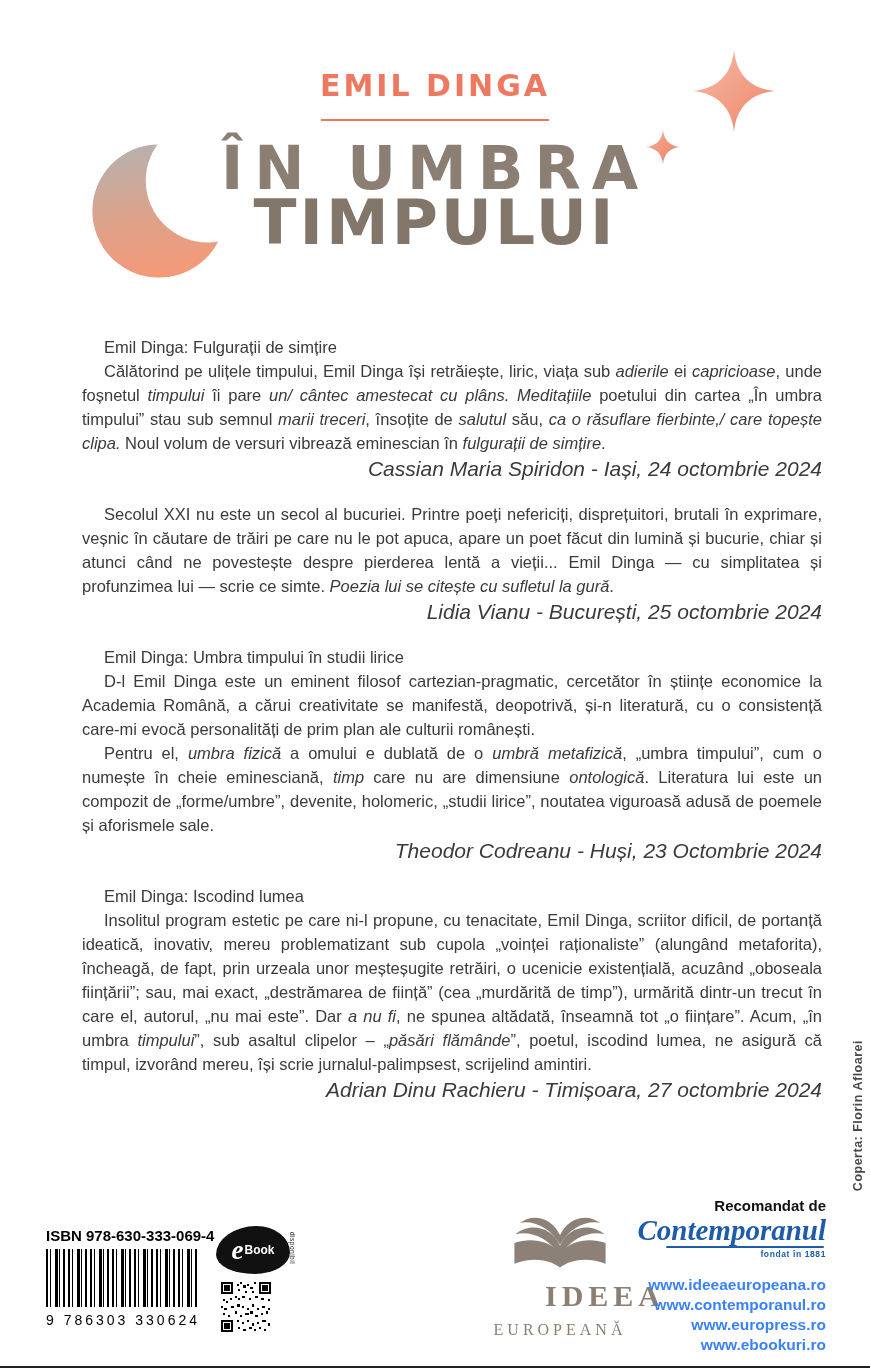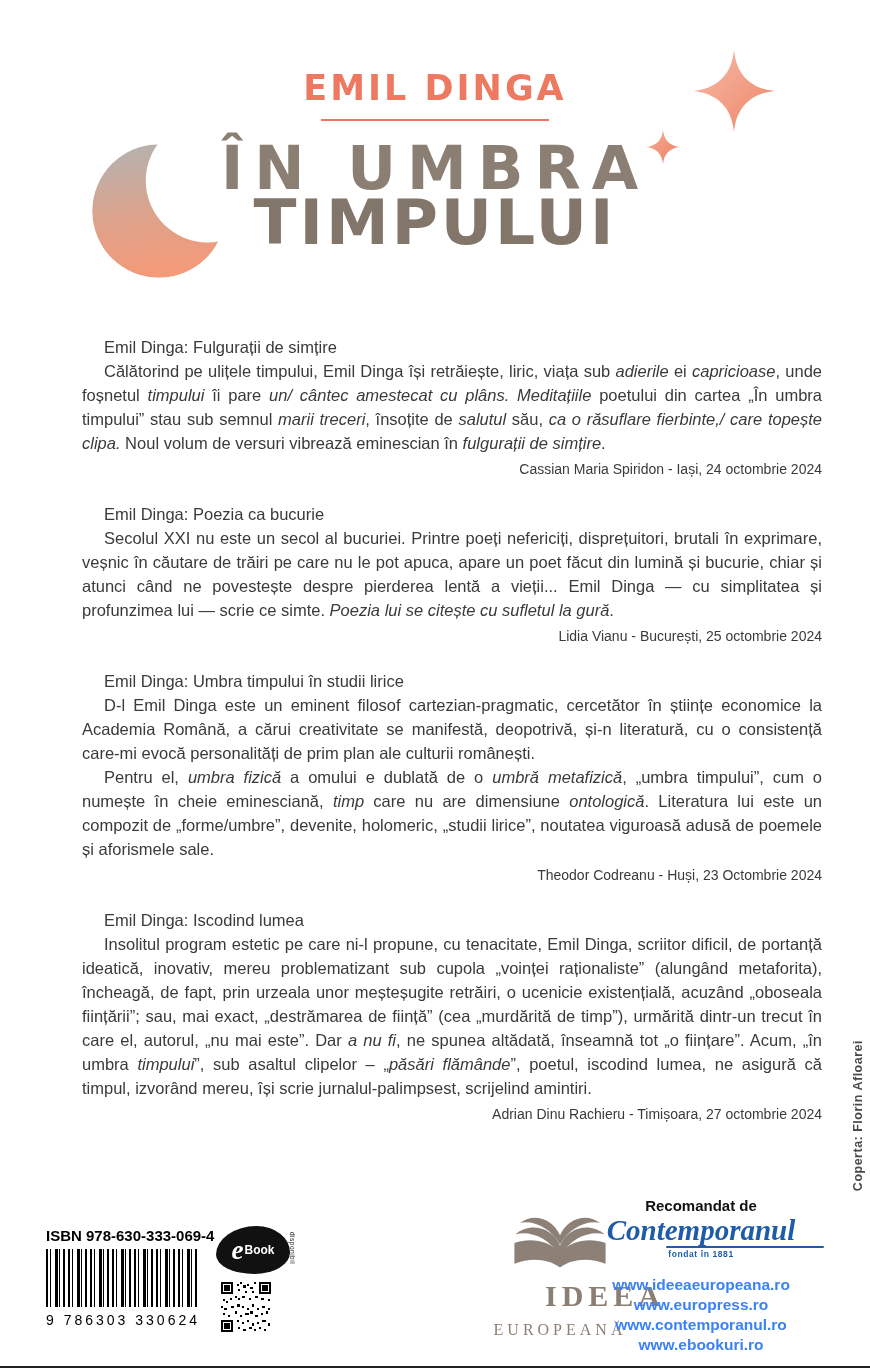--- a/index.html
+++ b/index.html
@@ -8,42 +8,42 @@
     font-family:"Liberation Sans",sans-serif;color:#3c3a38;
   }
   .it{font-style:italic;}
 
   
   .moon{position:absolute;left:78px;top:122px;}
   .star-big{position:absolute;left:693px;top:50px;}
   .star-small{position:absolute;left:646px;top:130px;}
   .author{
     position:absolute;top:68px;left:0;width:100%;text-align:center;
-    color:#ee7961;font-size:35px;font-weight:bold;letter-spacing:3px;
+    color:#ee7961;font-size:30px;font-weight:bold;letter-spacing:3px;
     font-family:"DejaVu Sans",sans-serif;
   }
   .author-rule{position:absolute;top:119px;left:50%;transform:translateX(-50%);
     width:228px;height:2px;background:#ee7961;}
   .title1{
     position:absolute;top:133px;left:0;width:100%;text-align:center;
     color:#8b7e72;font-size:60px;font-weight:bold;letter-spacing:11px;
     font-family:"DejaVu Sans",sans-serif;
   }
   .title2{
     position:absolute;top:186px;left:0;width:100%;text-align:center;
     color:#82756a;font-size:63px;font-weight:bold;letter-spacing:3px;
     font-family:"DejaVu Sans",sans-serif;
   }
 
   
   .reviews{position:absolute;left:82px;top:335px;width:740px;font-size:16.5px;line-height:24px;}
   .review{margin:0 0 21px 0;}
   .rev-head{margin:0;font-size:16.5px;font-weight:normal;text-indent:22px;}
   .rev-par{margin:0;text-indent:22px;text-align:justify;}
-  .rev-attr{margin:2px 0 0 0;text-align:right;font-size:14px;}
+  .rev-attr{margin:2px 0 0 0;text-align:right;font-style:italic;font-size:21px;}
 
   
   .isbn{position:absolute;left:46px;top:1227px;font-size:15px;font-weight:bold;color:#000;}
   .barcode{
     position:absolute;left:46px;top:1249px;width:154px;height:58px;
     background:repeating-linear-gradient(90deg,
       #000 0 2px,#fff 2px 4px,#000 4px 5px,#fff 5px 9px,#000 9px 12px,
       #fff 12px 13px,#000 13px 14px,#fff 14px 17px,#000 17px 19px,#fff 19px 22px);
   }
   .barcode-digits{
@@ -60,21 +60,21 @@
   .ebook-sub{
     position:absolute;right:-6px;top:6px;font-size:6.5px;color:#111;
     writing-mode:vertical-rl;letter-spacing:0.5px;
   }
   .qr{position:absolute;left:221px;top:1282px;}
 
   .publisher{position:absolute;left:455px;top:1203px;width:210px;text-align:center;color:#8b7e72;}
   .pub-name{font-family:"Liberation Serif",serif;font-weight:bold;font-size:30px;letter-spacing:5px;margin-top:-4px;text-align:right;}
   .pub-sub{font-family:"Liberation Serif",serif;font-size:16px;letter-spacing:4px;margin-top:8px;}
 
-  .recommend{position:absolute;right:44px;top:1197px;width:250px;text-align:center;}
+  .recommend{position:absolute;right:44px;top:1197px;width:250px;text-align:right;}
   .rec-label{font-size:15px;font-weight:bold;color:#111;}
   .rec-brand{
     font-family:"Liberation Serif",serif;font-style:italic;font-weight:bold;
     font-size:29px;color:#1e5ca9;line-height:1.05;margin-top:1px;
   }
   .rec-swoosh{height:2px;background:#1e5ca9;width:158px;margin:1px 2px 1px auto;border-radius:2px;}
   .rec-sub{font-size:8.5px;color:#1e5ca9;font-weight:bold;letter-spacing:0.6px;margin-bottom:16px;}
   .rec-url{font-size:15.5px;font-weight:bold;color:#3b82f6;line-height:20px;}
 
   .credit{
@@ -132,21 +132,20 @@
 
   <div class="reviews">
 
     <section class="review">
       <h2 class="rev-head">Emil Dinga: Fulgurații de simțire</h2>
       <p class="rev-par"><span>Călătorind pe ulițele timpului, Emil Dinga își retrăiește, liric, viața sub </span><span class="it">adierile</span><span> ei </span><span class="it">capricioase</span><span>, unde foșnetul </span><span class="it">timpului</span><span> îi pare </span><span class="it">un/ cântec amestecat cu plâns.</span><span> </span><span class="it">Meditațiile</span><span> poetului din cartea „În umbra timpului” stau sub semnul </span><span class="it">marii treceri</span><span>, însoțite de </span><span class="it">salutul</span><span> său, </span><span class="it">ca o răsuflare fierbinte,/ care topește clipa.</span><span> Noul volum de versuri vibrează eminescian în </span><span class="it">fulgurații de simțire</span><span>.</span></p>
       <p class="rev-attr">Cassian Maria Spiridon - Iași, 24 octombrie 2024</p>
     </section>
 
     <section class="review">
-      <h2 class="rev-head">Emil Dinga: Poezia ca bucurie</h2>
       <p class="rev-par"><span>Secolul XXI nu este un secol al bucuriei. Printre poeți nefericiți, disprețuitori, brutali în exprimare, veșnic în căutare de trăiri pe care nu le pot apuca, apare un poet făcut din lumină și bucurie, chiar și atunci când ne povestește despre pierderea lentă a vieții... Emil Dinga — cu simplitatea și profunzimea lui — scrie ce simte. </span><span class="it">Poezia lui se citește cu sufletul la gură</span><span>.</span></p>
       <p class="rev-attr">Lidia Vianu - București, 25 octombrie 2024</p>
     </section>
 
     <section class="review">
       <h2 class="rev-head">Emil Dinga: Umbra timpului în studii lirice</h2>
       <p class="rev-par"><span>D-l Emil Dinga este un eminent filosof cartezian-pragmatic, cercetător în științe economice la Academia Română, a cărui creativitate se manifestă, deopotrivă, și-n literatură, cu o consistență care-mi evocă personalități de prim plan ale culturii românești.</span></p>
       <p class="rev-par"><span>Pentru el, </span><span class="it">umbra fizică</span><span> a omului e dublată de o </span><span class="it">umbră metafizică</span><span>, „umbra timpului”, cum o numește în cheie eminesciană, </span><span class="it">timp</span><span> care nu are dimensiune </span><span class="it">ontologică</span><span>. Literatura lui este un compozit de „forme/umbre”, devenite, holomeric, „studii lirice”, noutatea viguroasă adusă de poemele și aforismele sale.</span></p>
       <p class="rev-attr">Theodor Codreanu - Huși, 23 Octombrie 2024</p>
     </section>
@@ -247,22 +246,22 @@
     <div class="pub-sub">EUROPEANĂ</div>
   </div>
 
   <div class="recommend">
     <div class="rec-label">Recomandat de</div>
     <div class="rec-brand">Contemporanul</div>
     <div class="rec-swoosh"></div>
     <div class="rec-sub">fondat în 1881</div>
     <div class="rec-urls">
       <div class="rec-url">www.ideeaeuropeana.ro</div>
+      <div class="rec-url">www.contemporanul.ro</div>
       <div class="rec-url">www.europress.ro</div>
-      <div class="rec-url">www.contemporanul.ro</div>
       <div class="rec-url">www.ebookuri.ro</div>
     </div>
   </div>
 
   <div class="credit">Coperta: Florin Afloarei</div>
   <div class="page-edge"></div>
 
 </div>
 
 </body></html>

